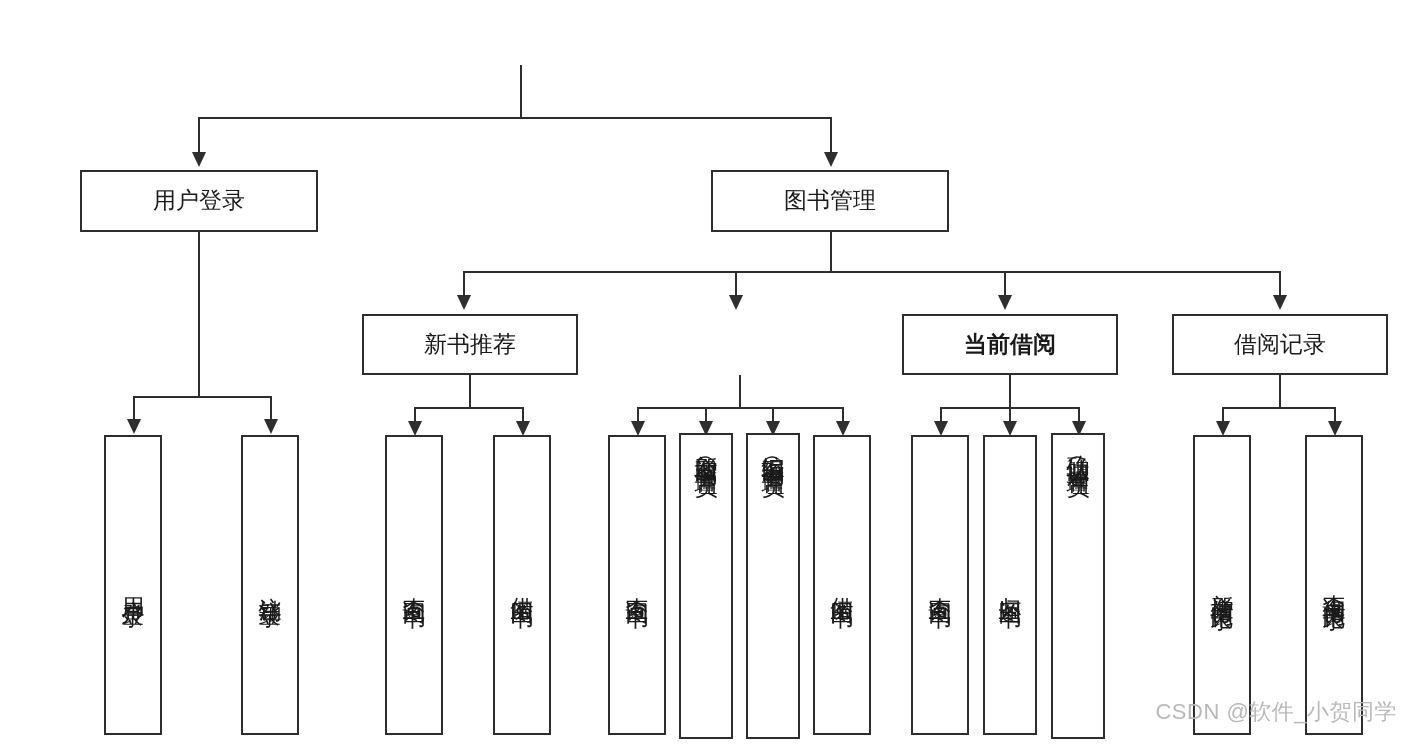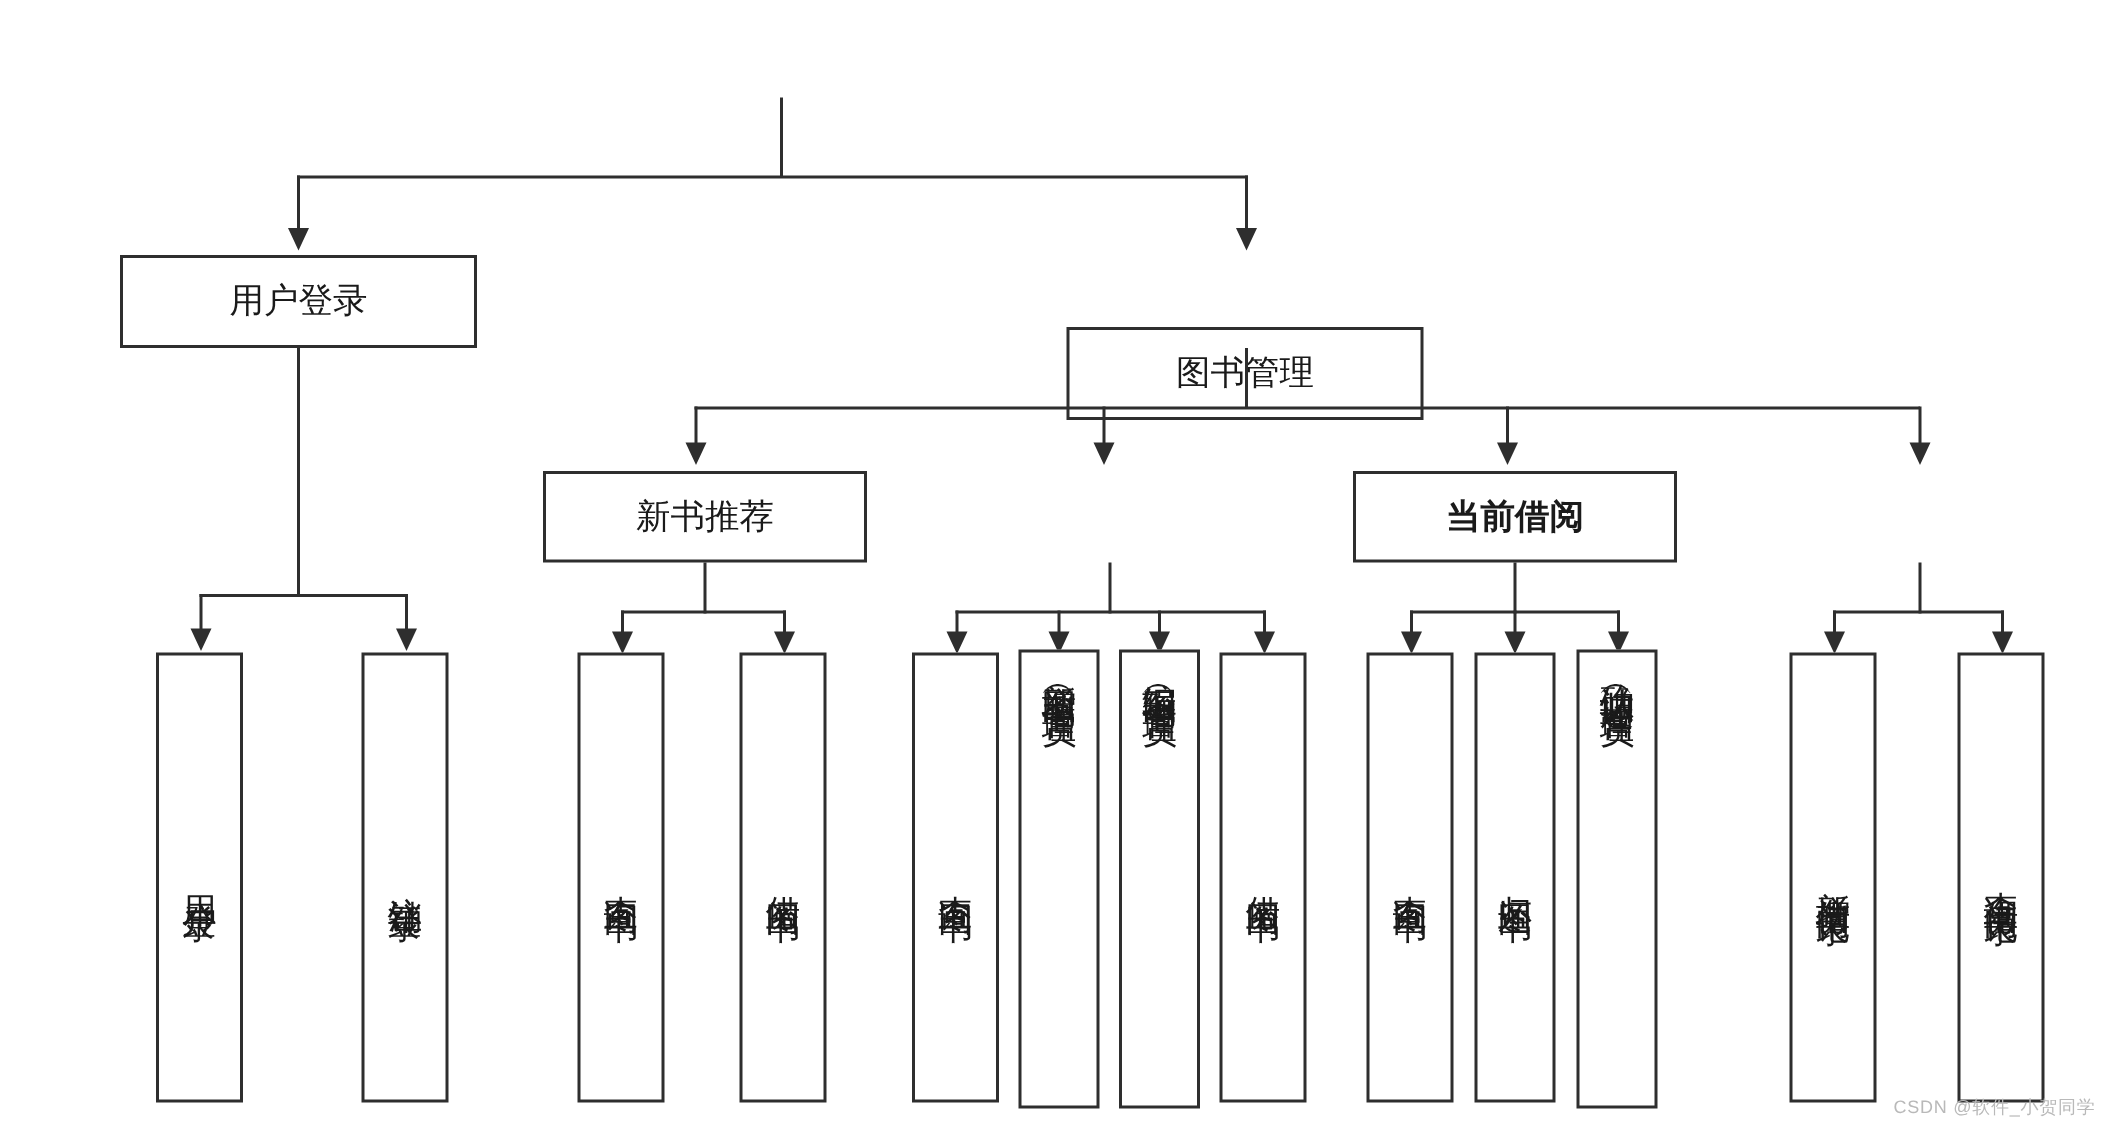--- a/index.html
+++ b/index.html
@@ -76,22 +76,22 @@
     height: 0;
     border-left: 7px solid transparent;
     border-right: 7px solid transparent;
     border-top: 15px solid #2e2e2e;
   }
 
   
   #watermark {
     position: absolute;
     right: 8px;
-    bottom: 0;
-    font-size: 12px;
+    bottom: 20px;
+    font-size: 22px;
     color: #b9b9b9;
     white-space: nowrap;
     letter-spacing: 0.5px;
     text-align: right;
   }
 </style>
 </head>
 <body>
 
 <div id="canvas">
@@ -102,21 +102,21 @@
   <div class="seg hline" style="left:198px; top:117px; width:634px;"></div>
   <div class="seg vline" style="left:198px; top:117px; height:36px;"></div>
   <div class="arrow" style="left:192px; top:152px;"></div>
   <div class="seg vline" style="left:830px; top:117px; height:36px;"></div>
   <div class="arrow" style="left:824px; top:152px;"></div>
 
   <div class="node horiz" style="left:80px; top:170px; width:238px; height:62px;">
     <span class="label">用户登录</span>
   </div>
 
-  <div class="node horiz" style="left:711px; top:170px; width:238px; height:62px;margin-top:48px;">
+  <div class="node horiz" style="left:711px; top:170px; width:238px; height:62px;">
     <span class="label">图书管理</span>
   </div>
 
   <div class="seg vline" style="left:198px; top:232px; height:165px;"></div>
   <div class="seg hline" style="left:133px; top:396px; width:139px;"></div>
   <div class="seg vline" style="left:133px; top:396px; height:24px;"></div>
   <div class="arrow" style="left:127px; top:419px;"></div>
   <div class="seg vline" style="left:270px; top:396px; height:24px;"></div>
   <div class="arrow" style="left:264px; top:419px;"></div>
 
@@ -130,20 +130,23 @@
   <div class="arrow" style="left:998px; top:295px;"></div>
   <div class="seg vline" style="left:1279px; top:271px; height:25px;"></div>
   <div class="arrow" style="left:1273px; top:295px;"></div>
 
   <div class="node horiz" style="left:362px; top:314px; width:216px; height:61px;">
     <span class="label">新书推荐</span>
   </div>
   <div class="node horiz" style="left:902px; top:314px; width:216px; height:61px;font-weight:bold;">
     <span class="label">当前借阅</span>
   </div>
+  <div class="node horiz" style="left:1172px; top:314px; width:216px; height:61px;">
+    <span class="label">借阅记录</span>
+  </div>
 
   <div class="seg vline" style="left:469px; top:375px; height:34px;"></div>
   <div class="seg hline" style="left:414px; top:407px; width:110px;"></div>
   <div class="seg vline" style="left:414px; top:407px; height:16px;"></div>
   <div class="arrow" style="left:408px; top:421px;"></div>
   <div class="seg vline" style="left:522px; top:407px; height:16px;"></div>
   <div class="arrow" style="left:516px; top:421px;"></div>
 
   <div class="seg vline" style="left:739px; top:375px; height:34px;"></div>
   <div class="seg hline" style="left:637px; top:407px; width:207px;"></div>

